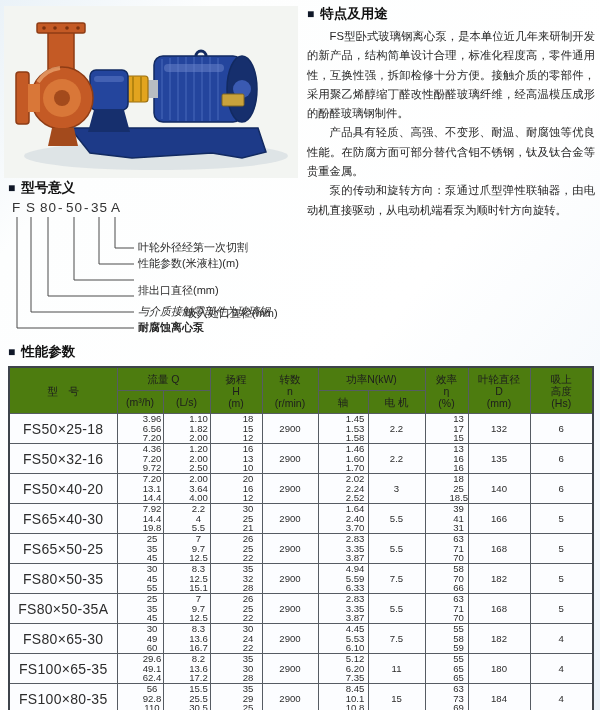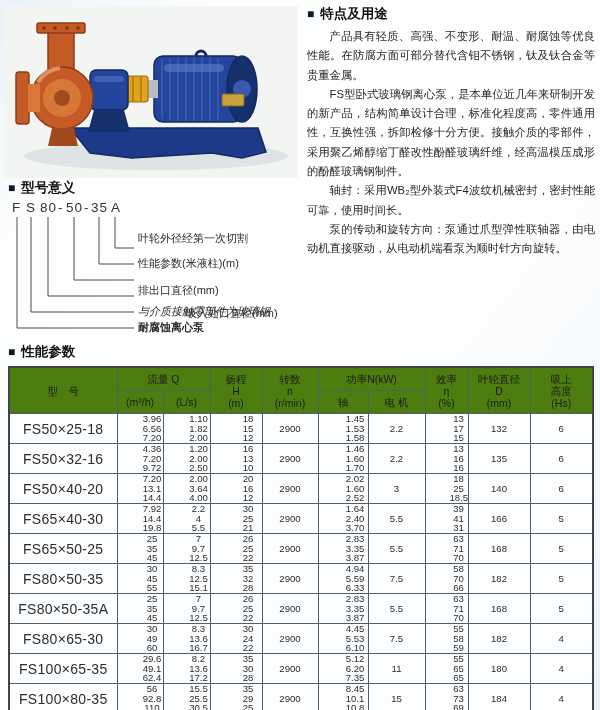--- a/index.html
+++ b/index.html
@@ -126,23 +126,22 @@
       </g>
     </svg>
   </div>
 
   <div id="features">
     <div class="section-title">
       <span class="sq">■</span>
       <span>特点及用途</span>
     </div>
     <div class="body">
+        <p>FS型卧式玻璃钢离心泵，是本单位近几年来研制开发的新产品，结构简单设计合理，标准化程度高，零件通用性，互换性强，拆卸检修十分方便。接触介质的零部件，采用聚乙烯醇缩丁醛改性酚醛玻璃纤维，经高温模压成形的酚醛玻璃钢制件。</p>
         <p>产品具有轻质、高强、不变形、耐温、耐腐蚀等优良性能。在防腐方面可部分替代含钼不锈钢，钛及钛合金等贵重金属。</p>
-        <p>FS型卧式玻璃钢离心泵，是本单位近几年来研制开发的新产品，结构简单设计合理，标准化程度高，零件通用性，互换性强，拆卸检修十分方便。接触介质的零部件，采用聚乙烯醇缩丁醛改性酚醛玻璃纤维，经高温模压成形的酚醛玻璃钢制件。</p>
-        <p>轴封：采用WB₂型外装式F4波纹机械密封，密封性能可靠，使用时间长。</p>
         <p>泵的传动和旋转方向：泵通过爪型弹性联轴器，由电动机直接驱动，从电动机端看泵为顺时针方向旋转。</p>
       </div>
   </div>
 
   <div id="model-section">
     <div class="section-title">
       <span class="sq">■</span>
       <span>型号意义</span>
     </div>
     <div id="model-code">
@@ -159,21 +158,21 @@
       <g fill="none" stroke="#4a4a4a" stroke-width="1">
         <polyline points="107,37 107,68 126,68"></polyline>
         <polyline points="91,37 91,84 126,84"></polyline>
         <polyline points="66,37 66,100 126,100"></polyline>
         <polyline points="40,37 40,116 126,116"></polyline>
         <polyline points="23,37 23,132 126,132"></polyline>
         <polyline points="9,37 9,148 126,148"></polyline>
       </g>
     </svg>
     <div id="mm-labels">
-        <div class="mm-label" style="top: 52px;">叶轮外径经第一次切割</div>
+        <div class="mm-label" style="top: 61px;">叶轮外径经第一次切割</div>
         <div class="mm-label" style="top: 77px;">性能参数(米液柱)(m)</div>
         <div class="mm-label" style="top: 104px;">排出口直径(mm)</div>
         <div class="mm-label" style="top: 127px; margin-left: 48px;">吸入处口直径(mm)</div>
         <div class="mm-label" style="top: 125px; font-style: italic;">与介质接触零部件为玻璃钢</div>
         <div class="mm-label" style="top: 141px; font-weight: bold;">耐腐蚀离心泵</div>
       </div>
   </div>
 
   <div id="perf-section">
     <div class="section-title">
@@ -272,21 +271,21 @@
 13.1
 14.4</td>
             <td class="multi">2.00
 3.64
 4.00</td>
             <td class="multi">20
 16
 12</td>
             <td>2900</td>
             <td class="multi">2.02
-1.60
+2.24
 2.52</td>
             <td>3</td>
             <td class="multi">18
 25
 18.5</td>
             <td>140</td>
             <td>6</td>
           </tr>
           <tr>
             <td class="model-cell">FS65×40-30</td>

